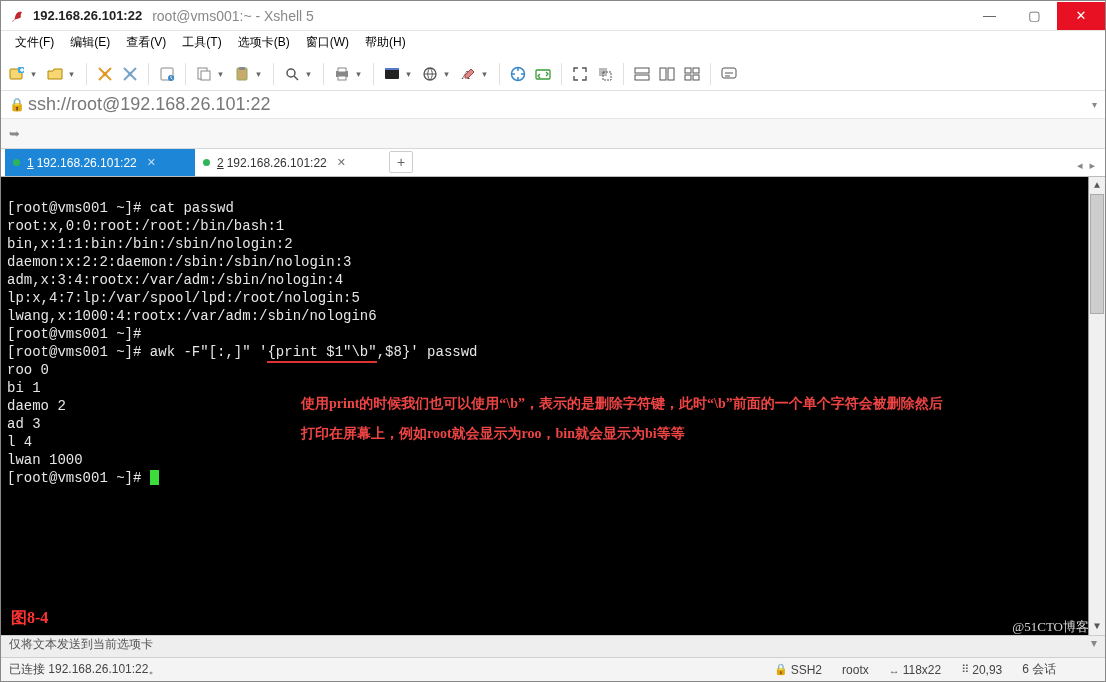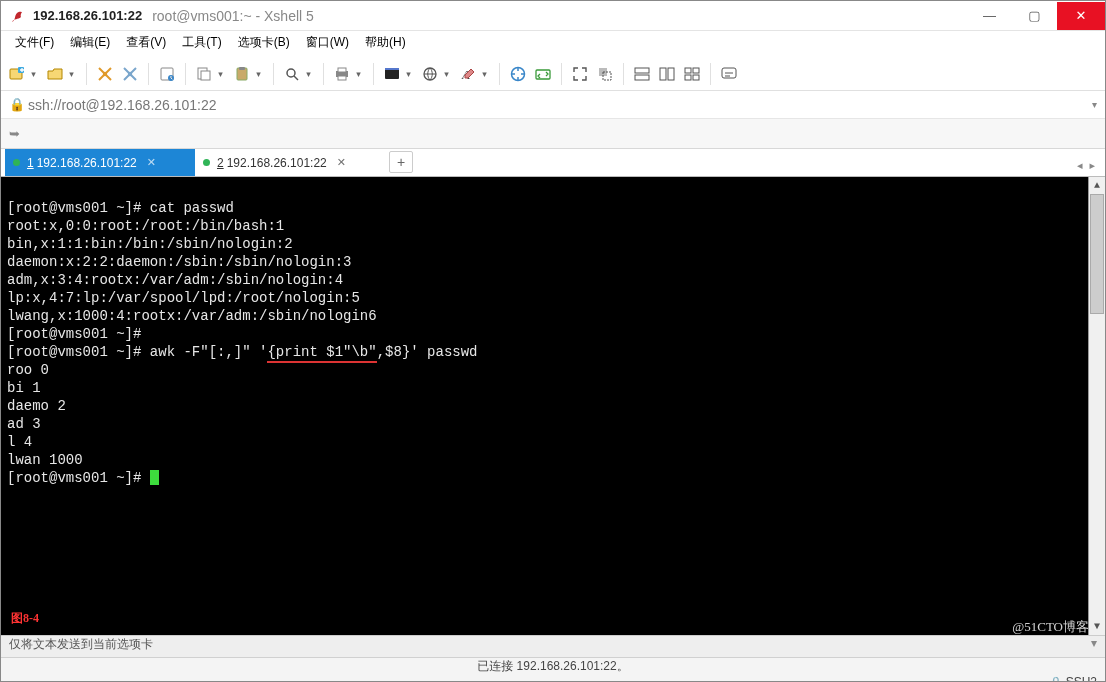--- a/index.html
+++ b/index.html
@@ -14,46 +14,46 @@
 .menubar { height: 26px; display: flex; align-items: flex-start; padding: 0 6px; }
 .menubar span { padding: 3px 8px; cursor: pointer; }
 .toolbar { height: 34px; display: flex; align-items: center; padding: 2px 4px; border-bottom: 1px solid #e0e0e0; gap:1px; }
 .tbtn { min-width: 22px; height: 26px; display: inline-flex; align-items: center; justify-content: center; padding: 0 3px; cursor:pointer; border-radius:2px; }
 .tbtn svg { display:block; }
 .tbwrap { display:inline-flex; align-items:center; }
 .dd { width:9px; display:inline-flex; align-items:center; justify-content:center; color:#666; font-size:9px; margin-right:4px; cursor:pointer;}
 .tsep { width: 1px; height: 22px; background: #e0e0e0; margin: 0 5px; }
 .addrbar { height: 28px; display: flex; align-items: center; padding: 0 8px; background: #fff; border-bottom: 1px solid #e6e6e6; }
 .addrbar .lock { color: #888; font-size: 13px; margin-right: 3px; width:16px; display:inline-flex; justify-content:center; }
-.addrbar .url { color: #777; font-size: 14px; flex:1; }
+.addrbar .url { color: #777; font-size: 18px; flex:1; }
 .addrbar .dd2 { color:#888; font-size:10px; margin-left:6px; }
 .infobar { height: 30px; display: flex; align-items: center; padding: 0 8px; background: #f7f7f7; border-bottom: 1px solid #d8d8d8; color: #555; }
 .infobar .inficon { color:#888; margin-right:6px; font-size:13px; }
 .tabbar { height: 28px; display: flex; align-items: flex-end; background: #fff; padding-left: 4px; overflow:hidden; border-bottom:1px solid #bbb;}
 .tab { height: 27px; min-width: 190px; display: flex; align-items: center; padding: 0 10px 0 8px; background: #fff; color: #333; font-size: 12px; cursor:pointer; }
 .tab.active { background: #1d86d6; color: #fff; font-weight:500; }
 .tab .dot { width: 7px; height: 7px; border-radius: 50%; background: #2fb457; margin-right: 7px; }
 .tab .seq { margin-right:3px; text-decoration:underline;}
 .tab .x { margin-left: 10px; font-size: 11px; opacity: 0.7; cursor:pointer; }
 .addtab { width: 24px; height: 22px; border: 1px solid #ccc; margin-left: 4px; display:flex; align-items:center; justify-content:center; font-size:14px; color:#666; border-radius:2px; margin-bottom:3px; background:#fff; cursor:pointer;}
 .tabright { margin-left:auto; padding-right:8px; color:#888; font-size:11px; letter-spacing:2px; padding-bottom:4px;}
 .term { flex: 1; background: #000; color: #e6e6e6; font-family: Consolas, "Courier New", monospace; font-size: 14px; line-height: 18px; padding: 4px 6px; position: relative; overflow: hidden; white-space: pre; }
 .term .scrollbar { position:absolute; right:0; top:0; bottom:0; width:17px; background:#f0f0f0; border-left:1px solid #999;}
 .term .scrollbar .up, .term .scrollbar .down { height:17px; background:#f0f0f0; color:#555; font-size:10px; display:flex; align-items:center; justify-content:center; position:absolute; left:0; right:0;}
 .term .scrollbar .up{top:0;} .term .scrollbar .down{bottom:0;}
 .term .scrollbar .thumb { position:absolute; top:17px; left:1px; right:1px; height:120px; background:#cdcdcd; border:1px solid #aaa;}
 .red { color: #d33; font-weight: bold; }
 .underline { position: relative; display: inline-block; }
 .underline::after { content:""; position:absolute; left:0; right:0; bottom:-2px; height:2px; background:#d33; }
 .cursor { display:inline-block; width:9px; height:15px; background:#3ddc3d; vertical-align:middle; margin-bottom:2px;}
-.figlabel { position:absolute; left:10px; bottom:8px; color:#f33; font-weight:bold; font-size:12px; font-family:"Microsoft YaHei";}
+.figlabel { position:absolute; left:10px; bottom:8px; color:#f33; font-weight:bold; font-size:16px; font-family:"Microsoft YaHei";}
 .annot { position:absolute; left:300px; right:150px; top:212px; color:#e44; font-weight:bold; font-family:"Microsoft YaHei"; font-size:14px; line-height:30px; white-space:normal;}
 .sendbar { height: 22px; background: #eee; display:flex; align-items:flex-start; padding:0 8px; color:#555; border-top:1px solid #ccc;}
 .sendbar .dd2 { margin-left:auto; color:#888;}
-.statusbar { height: 24px; background: #f4f4f4; border-top:1px solid #d0d0d0; display:flex; align-items:center; padding:0 8px; font-size:12px; color:#444;flex-direction:column;}
+.statusbar { height: 24px; background: #f4f4f4; border-top:1px solid #d0d0d0; display:flex; align-items:center; padding:0 8px; font-size:12px; color:#444;}
 .statusbar .sitem { margin-left:20px; display:inline-flex; align-items:center; gap:3px;}
 .statusbar .proto-icon, .statusbar .size-icon, .statusbar .pos-icon { font-size:11px; color:#555;}
 .watermark { position:absolute; right:16px; bottom:-1px; font-size:13px; color:#fff; text-shadow:0 0 3px #000,0 0 3px #000; font-family:"Microsoft YaHei"; opacity:0.82;}
 </style>
 </head>
 <body>
 
 <div class="titlebar">
   <svg class="app-icon" viewBox="0 0 16 16">
       <path fill="#c1272d" d="M3 14c4-2 2-6 5-9 2-2 5-1 5-1s-2 3-1 5c-3 3-7 1-9 5z"></path>
@@ -277,20 +277,21 @@
 lwang,x:1000:4:rootx:/var/adm:/sbin/nologin6
 [root@vms001 ~]#</span>
 <span>[root@vms001 ~]# awk -F"[:,]" '</span><span class="underline">{print $1"\b"</span><span>,$8}' passwd</span>
 <span>roo 0
 bi 1
 daemo 2
 ad 3
 l 4
 lwan 1000</span>
 <span>[root@vms001 ~]# </span><span class="cursor"></span>
+  <div class="annot">使用print的时候我们也可以使用“\b”，表示的是删除字符键，此时“\b”前面的一个单个字符会被删除然后打印在屏幕上，例如root就会显示为roo，bin就会显示为bi等等</div>
   <div class="figlabel red">图8-4</div>
   <div class="watermark">@51CTO博客</div>
   <div class="scrollbar">
     <div class="up">▲</div>
     <div class="thumb"></div>
     <div class="down">▼</div>
   </div>
 </div>
 
 <div class="sendbar">

